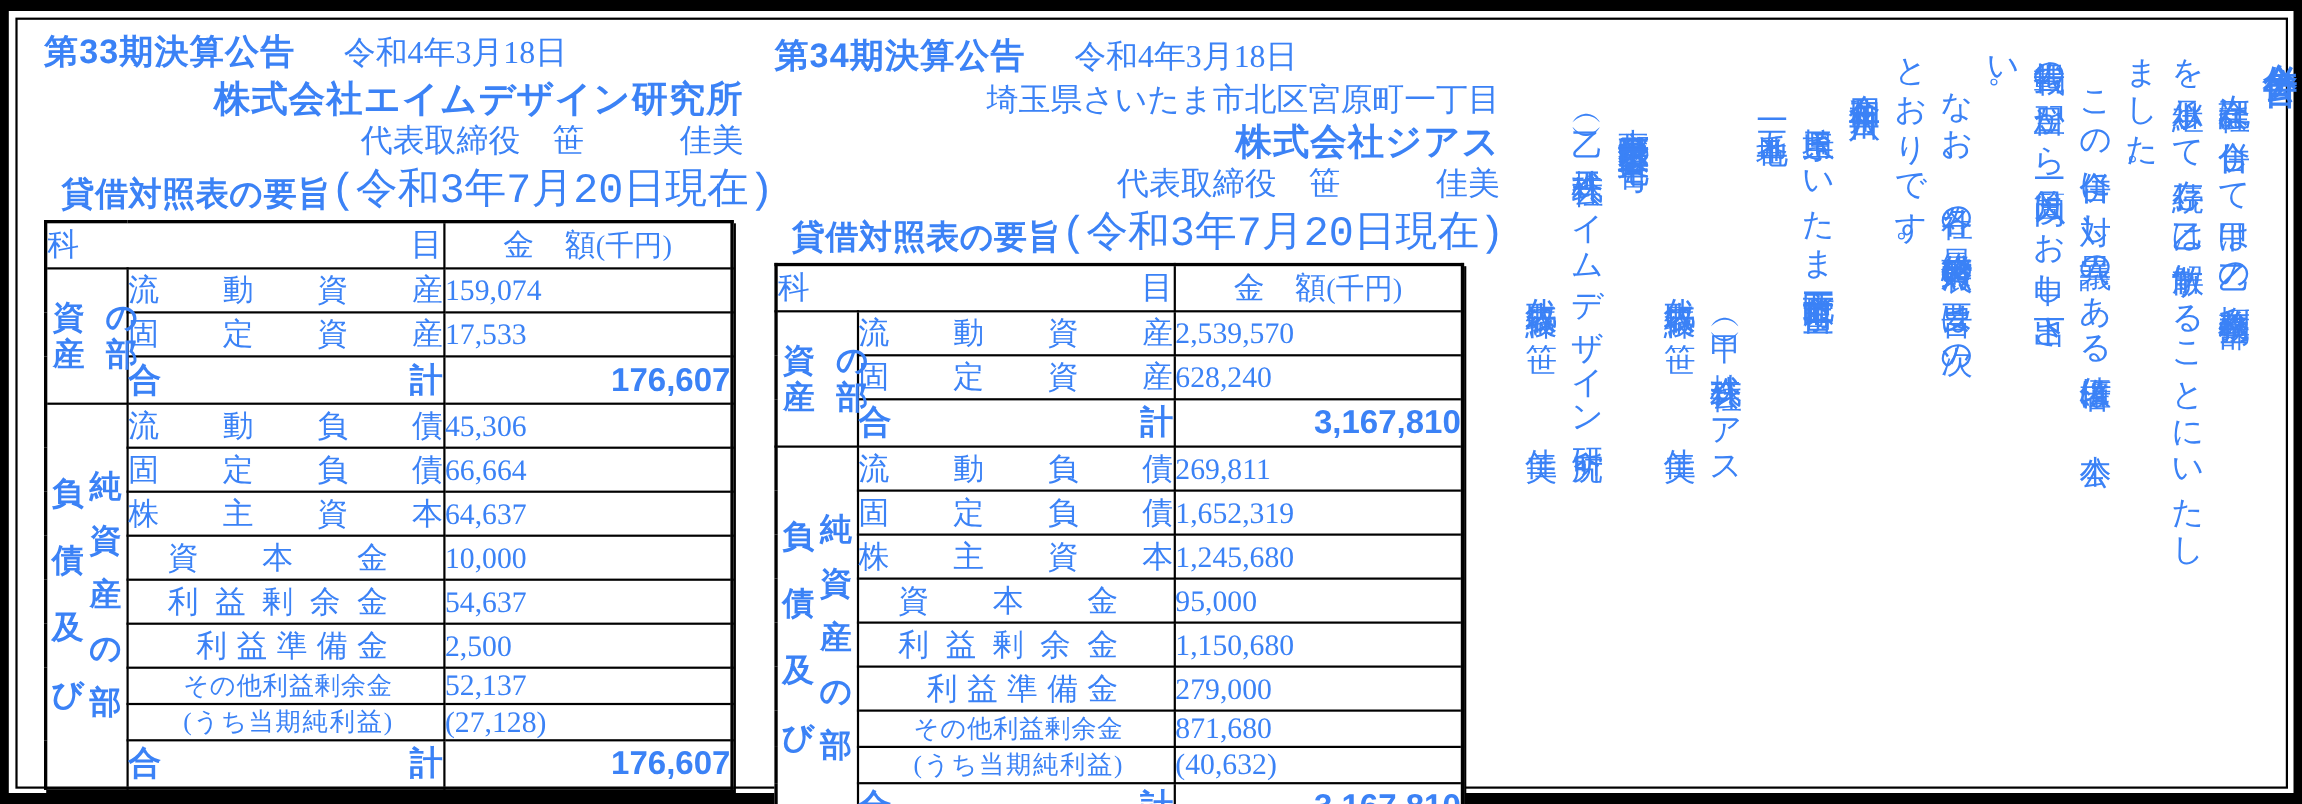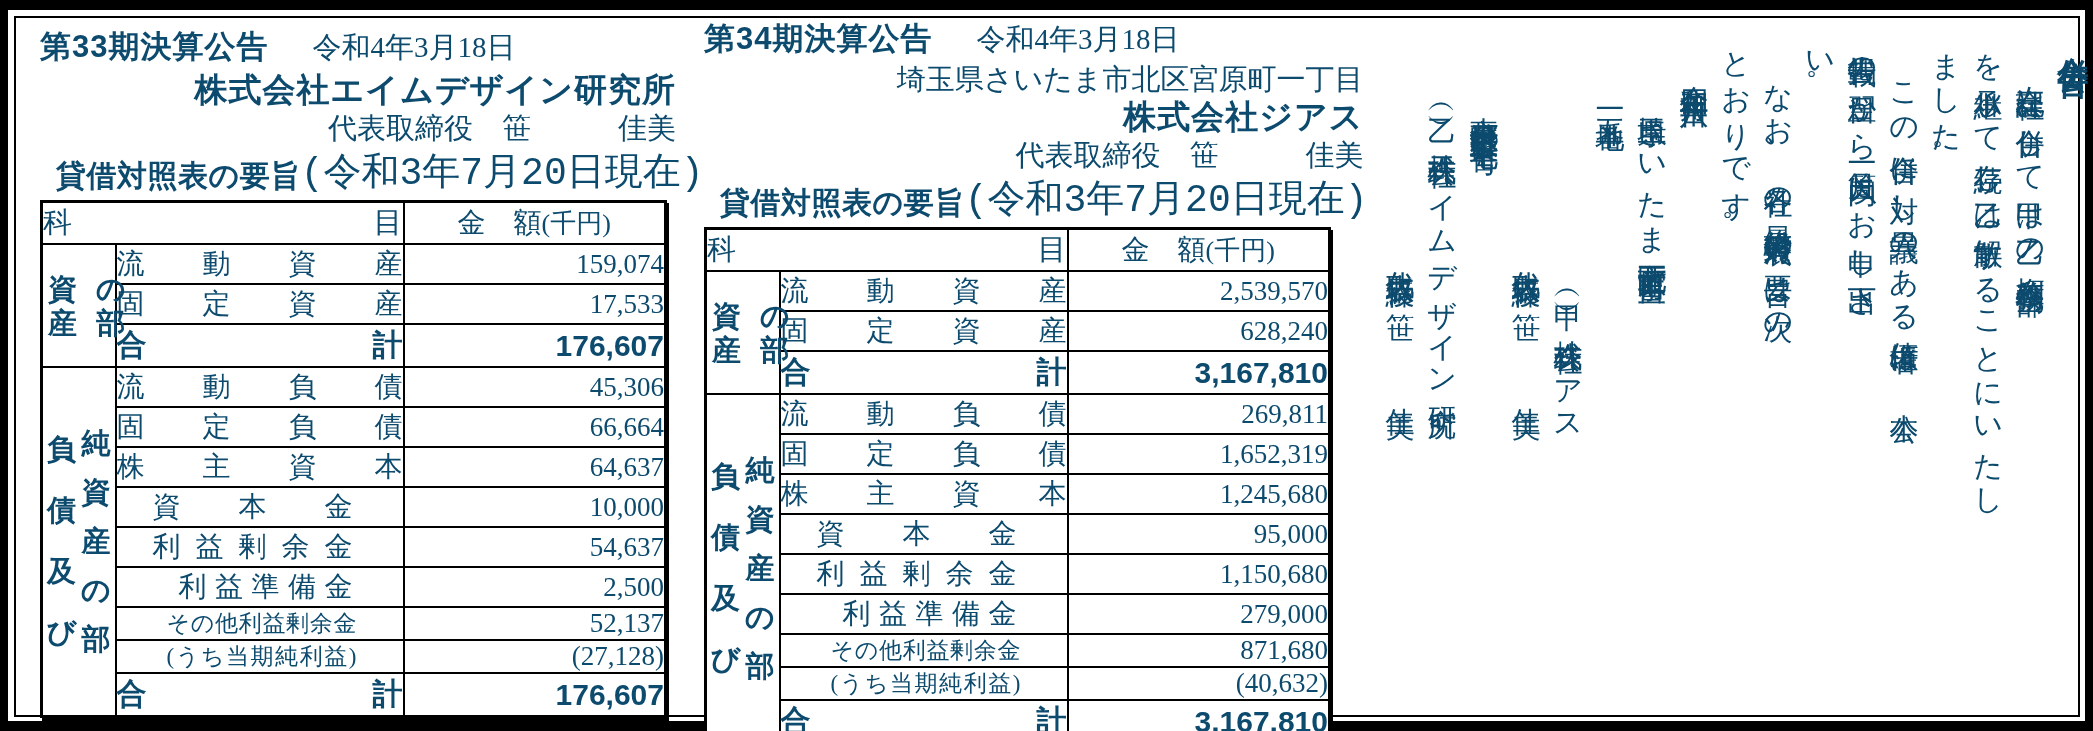--- a/index.html
+++ b/index.html
@@ -1,28 +1,28 @@
 <!DOCTYPE html>
 <html lang="ja"><head>
 <meta charset="utf-8">
 <style>
   html,body{margin:0;padding:0;background:#e8e8e8;}
   .page{
     position:relative;width:2093px;height:731px;background:#fff;
-    font-family:"Liberation Serif",serif;color:#0c4a6e;overflow:hidden;
+    font-family:"Liberation Serif",serif;color:#3b82f6;overflow:hidden;
   }
   
   .frame-thick{position:absolute;inset:0;border:solid #000;border-width:10px 8px 10px 8px;pointer-events:none;}
   .frame-thin{position:absolute;left:14px;top:16px;right:13px;bottom:14px;border:2px solid #000;pointer-events:none;}
   
   .content{position:absolute;left:16px;top:18px;right:15px;bottom:16px;display:flex;}
   .vdivider{width:2px;background:#000;margin:10px 0 12px 0;}
   .panel{box-sizing:border-box;}
   .panel-left{width:672px;padding:8px 8px 0 24px;}
-  .panel-mid{width:752px;padding:0 10px 0 16px;}
+  .panel-mid{width:752px;padding:12px 10px 0 16px;}
   .panel-right{flex:1;padding:8px 4px 10px 2px;}
   
   .head-line{display:flex;align-items:baseline;gap:44px;margin:0 0 2px 0;}
   .period-title{font-family:"Liberation Sans",sans-serif;font-weight:bold;font-size:31px;letter-spacing:1px;white-space:nowrap;}
   .notice-date{font-size:29px;white-space:nowrap;}
   .addr{font-size:29px;text-align:right;padding-right:4px;line-height:35px;}
   .addr2{font-size:29px;text-align:left;padding-left:86px;line-height:35px;}
   .company{font-family:"Liberation Sans",sans-serif;font-weight:bold;font-size:33px;text-align:right;padding-right:4px;line-height:40px;letter-spacing:1px;}
   .rep{font-size:29px;text-align:right;padding-right:4px;line-height:36px;}
   .bs-caption{display:flex;align-items:flex-end;margin:0 0 3px 16px;white-space:nowrap;}
@@ -35,21 +35,21 @@
   table.bs col.c-item{width:288px;}
   table.bs col.c-amt{width:262px;}
   table.bs th,table.bs td{border:2px solid #000;padding:0;vertical-align:middle;}
   th.h-subj{font-weight:normal;font-size:29px;height:38px;text-align:justify;text-align-last:justify;padding:0 64px;}
   th.h-amt{font-weight:normal;font-size:28px;height:38px;text-align:center;white-space:nowrap;}
   th.h-amt .unit{font-size:26px;}
   td.item{font-size:28px;height:33px;text-align:justify;text-align-last:justify;padding:0 22px 0 8px;white-space:nowrap;}
   td.item.lvl1{padding-left:36px;padding-right:50px;}
   td.item.lvl2{padding-left:62px;padding-right:50px;}
   td.item.small{font-size:23px;height:30px;padding-left:50px;padding-right:46px;}
-  td.amt{font-size:27px;text-align:right;padding-right:12px;white-space:nowrap;}
+  td.amt{font-size:27px;text-align:left;padding-right:12px;white-space:nowrap;}
   tr.total td{height:40px;}
   td.total-label{font-family:"Liberation Sans",sans-serif;font-weight:bold;font-size:30px;text-align:justify;text-align-last:justify;padding:0 30px;}
   td.total-amt{font-family:"Liberation Sans",sans-serif;font-weight:bold;font-size:30px;text-align:right;padding-right:10px;}
   
   td.sec{text-align:center;}
   .vlabel{display:flex;justify-content:center;gap:3px;font-family:"Liberation Sans",sans-serif;font-weight:bold;font-size:29px;}
   .vcol{width:1.08em;word-break:break-all;text-align:center;}
   .vlabel.sm .vcol{line-height:34px;margin-left:16px;}
   .vlabel.lg .vcol-a{line-height:61px;}
   .vlabel.lg .vcol-b{line-height:49px;}

